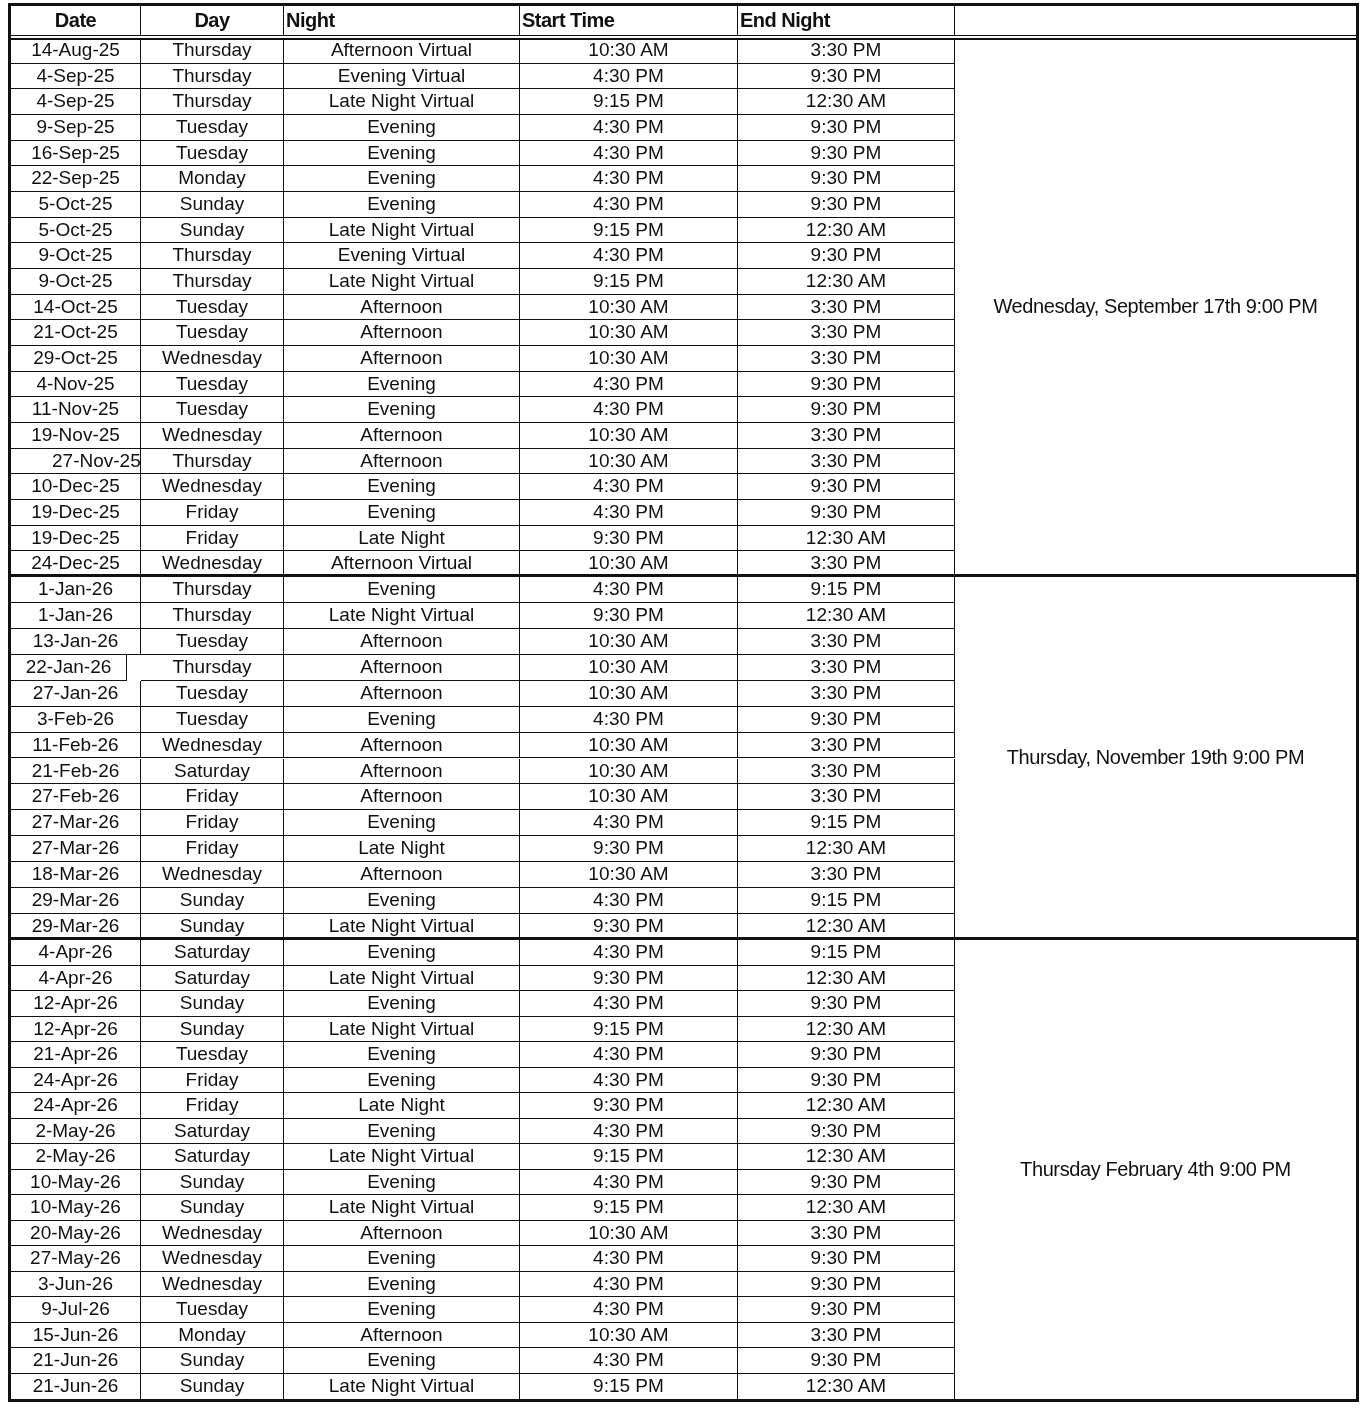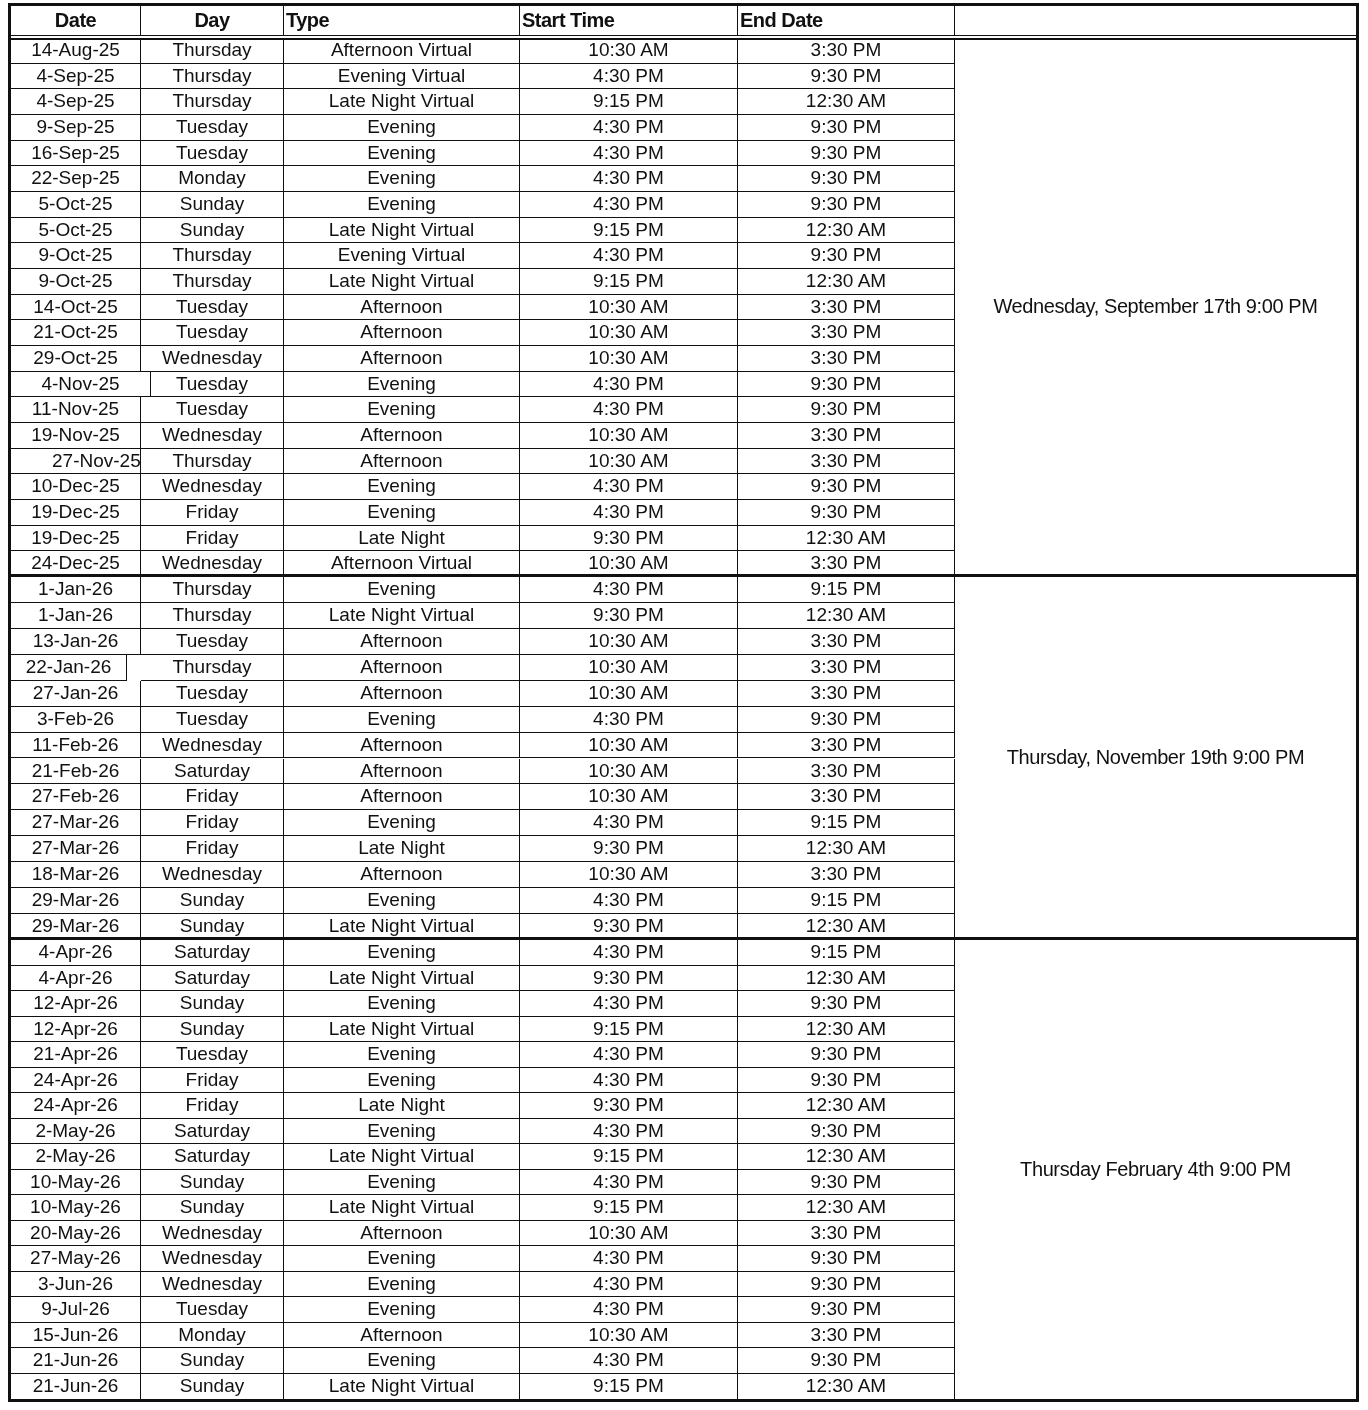--- a/index.html
+++ b/index.html
@@ -14,23 +14,23 @@
   .group-end { border-bottom: 3px solid #111; }
   .signup { position: absolute; box-sizing: border-box; display: flex; align-items: center; justify-content: center; font-size: 20px; letter-spacing: -0.4px; }
   .signup.group-end { border-bottom: 3px solid #111; }
 </style>
 </head>
 <body>
 
 <div id="sheet">
   <div class="hdr center" style="left:0;width:130px;">Date</div>
   <div class="hdr center" style="left:130px;width:143px;">Day</div>
-  <div class="hdr left" style="left:273px;width:236px;">Type</div>
+  <div class="hdr left" style="left:273px;width:236px;">Night</div>
   <div class="hdr left" style="left:509px;width:218px;">Start Time</div>
-  <div class="hdr left" style="left:727px;width:217px;">End Date</div>
+  <div class="hdr left" style="left:727px;width:217px;">End Night</div>
   <div class="hdr-line"></div>
   <div id="body-rows">
       <div class="cell" style="left: 0px; width: 130px; top: 32px; height: 25.6667px; line-height: 24.6667px;"><span>14-Aug-25</span></div>
       <div class="cell" style="left: 130px; width: 143px; top: 32px; height: 25.6667px; line-height: 24.6667px;"><span>Thursday</span></div>
       <div class="cell" style="left: 273px; width: 236px; top: 32px; height: 25.6667px; line-height: 24.6667px;"><span>Afternoon Virtual</span></div>
       <div class="cell" style="left: 509px; width: 218px; top: 32px; height: 25.6667px; line-height: 24.6667px;"><span>10:30 AM</span></div>
       <div class="cell" style="left: 727px; width: 217px; top: 32px; height: 25.6667px; line-height: 24.6667px;"><span>3:30 PM</span></div>
       <div class="cell" style="left: 0px; width: 130px; top: 57.6667px; height: 25.6667px; line-height: 24.6667px;"><span>4-Sep-25</span></div>
       <div class="cell" style="left: 130px; width: 143px; top: 57.6667px; height: 25.6667px; line-height: 24.6667px;"><span>Thursday</span></div>
       <div class="cell" style="left: 273px; width: 236px; top: 57.6667px; height: 25.6667px; line-height: 24.6667px;"><span>Evening Virtual</span></div>
@@ -84,21 +84,21 @@
       <div class="cell" style="left: 0px; width: 130px; top: 314.333px; height: 25.6667px; line-height: 24.6667px;"><span>21-Oct-25</span></div>
       <div class="cell" style="left: 130px; width: 143px; top: 314.333px; height: 25.6667px; line-height: 24.6667px;"><span>Tuesday</span></div>
       <div class="cell" style="left: 273px; width: 236px; top: 314.333px; height: 25.6667px; line-height: 24.6667px;"><span>Afternoon</span></div>
       <div class="cell" style="left: 509px; width: 218px; top: 314.333px; height: 25.6667px; line-height: 24.6667px;"><span>10:30 AM</span></div>
       <div class="cell" style="left: 727px; width: 217px; top: 314.333px; height: 25.6667px; line-height: 24.6667px;"><span>3:30 PM</span></div>
       <div class="cell" style="left: 0px; width: 130px; top: 340px; height: 25.6667px; line-height: 24.6667px;"><span>29-Oct-25</span></div>
       <div class="cell" style="left: 130px; width: 143px; top: 340px; height: 25.6667px; line-height: 24.6667px;"><span>Wednesday</span></div>
       <div class="cell" style="left: 273px; width: 236px; top: 340px; height: 25.6667px; line-height: 24.6667px;"><span>Afternoon</span></div>
       <div class="cell" style="left: 509px; width: 218px; top: 340px; height: 25.6667px; line-height: 24.6667px;"><span>10:30 AM</span></div>
       <div class="cell" style="left: 727px; width: 217px; top: 340px; height: 25.6667px; line-height: 24.6667px;"><span>3:30 PM</span></div>
-      <div class="cell" style="left: 0px; width: 140px; top: 365.667px; height: 25.6667px; line-height: 24.6667px;"><span>4-Nov-25</span></div>
+      <div class="cell" style="left: 0px; width: 130px; top: 365.667px; height: 25.6667px; line-height: 24.6667px;"><span>4-Nov-25</span></div>
       <div class="cell" style="left: 130px; width: 143px; top: 365.667px; height: 25.6667px; line-height: 24.6667px;"><span>Tuesday</span></div>
       <div class="cell" style="left: 273px; width: 236px; top: 365.667px; height: 25.6667px; line-height: 24.6667px;"><span>Evening</span></div>
       <div class="cell" style="left: 509px; width: 218px; top: 365.667px; height: 25.6667px; line-height: 24.6667px;"><span>4:30 PM</span></div>
       <div class="cell" style="left: 727px; width: 217px; top: 365.667px; height: 25.6667px; line-height: 24.6667px;"><span>9:30 PM</span></div>
       <div class="cell" style="left: 0px; width: 130px; top: 391.333px; height: 25.6667px; line-height: 24.6667px;"><span>11-Nov-25</span></div>
       <div class="cell" style="left: 130px; width: 143px; top: 391.333px; height: 25.6667px; line-height: 24.6667px;"><span>Tuesday</span></div>
       <div class="cell" style="left: 273px; width: 236px; top: 391.333px; height: 25.6667px; line-height: 24.6667px;"><span>Evening</span></div>
       <div class="cell" style="left: 509px; width: 218px; top: 391.333px; height: 25.6667px; line-height: 24.6667px;"><span>4:30 PM</span></div>
       <div class="cell" style="left: 727px; width: 217px; top: 391.333px; height: 25.6667px; line-height: 24.6667px;"><span>9:30 PM</span></div>
       <div class="cell" style="left: 0px; width: 130px; top: 417px; height: 25.6667px; line-height: 24.6667px;"><span>19-Nov-25</span></div>

